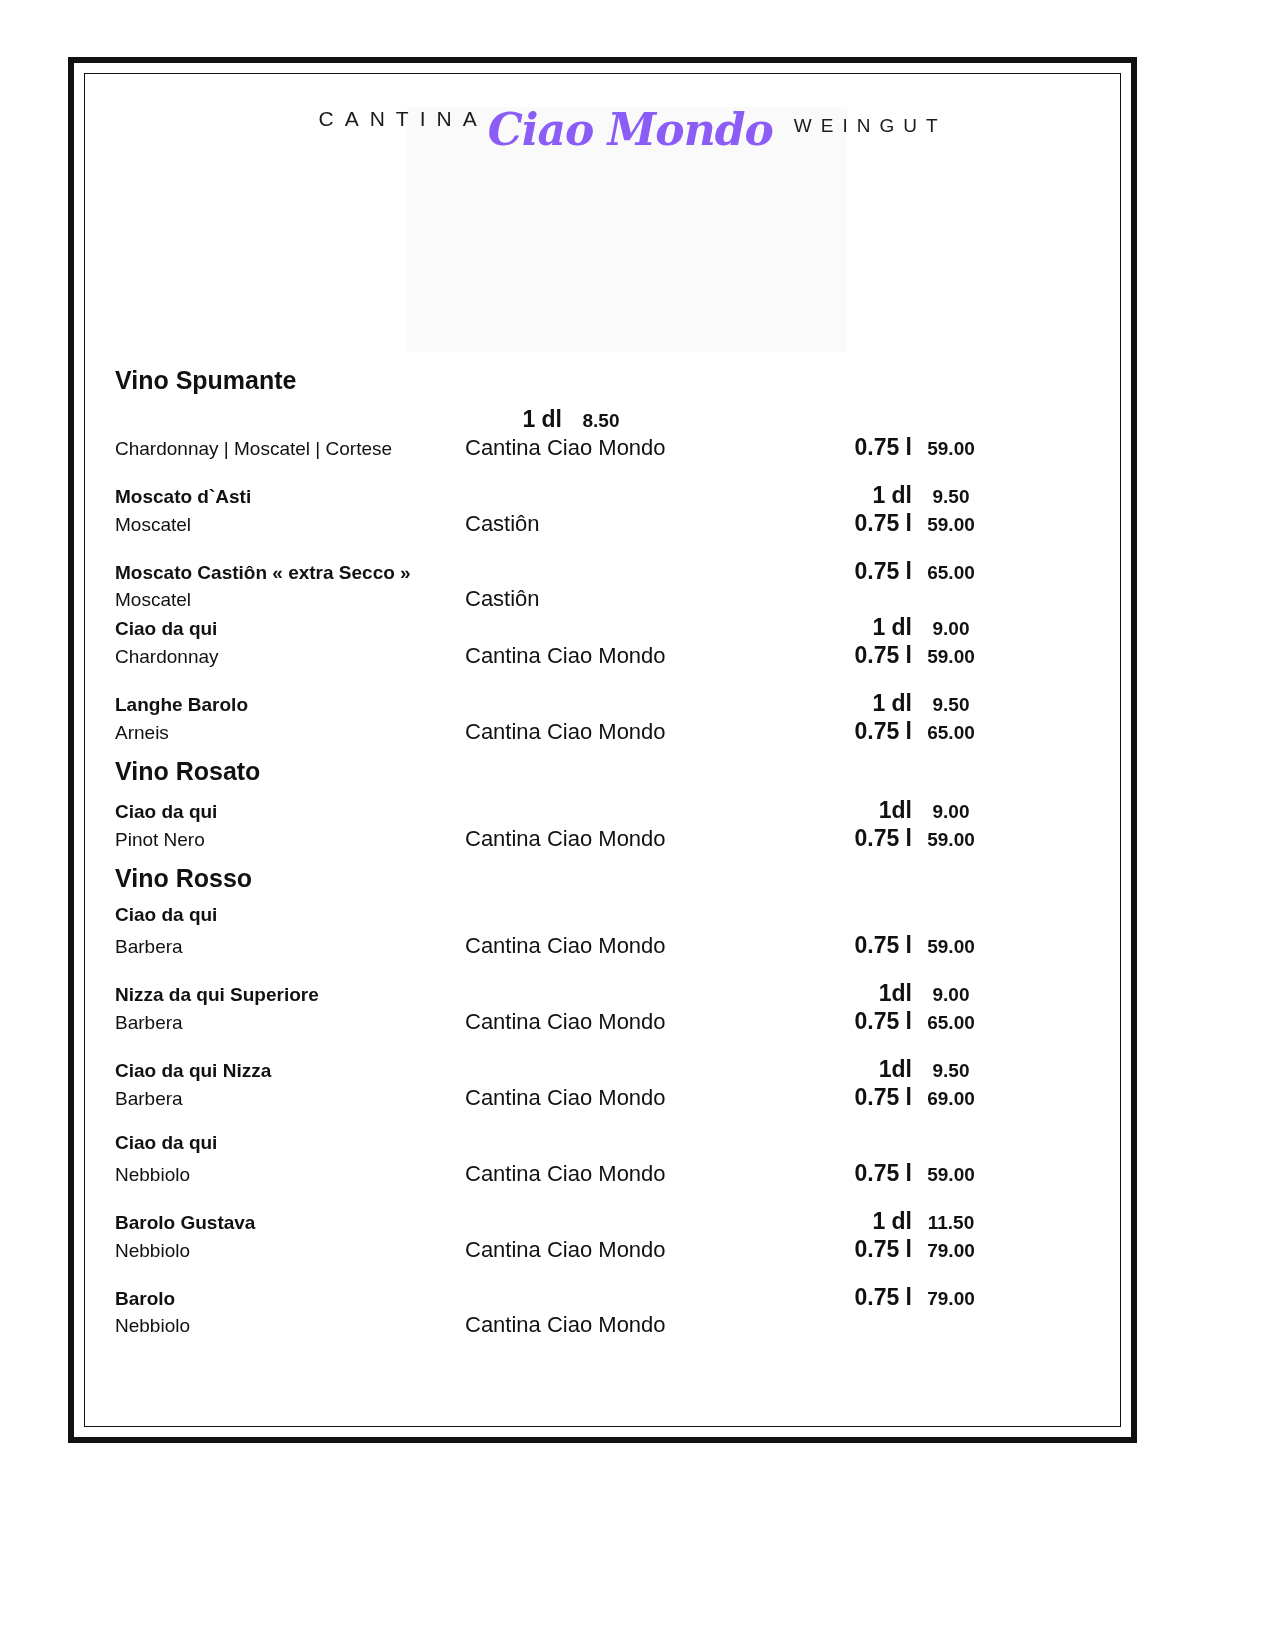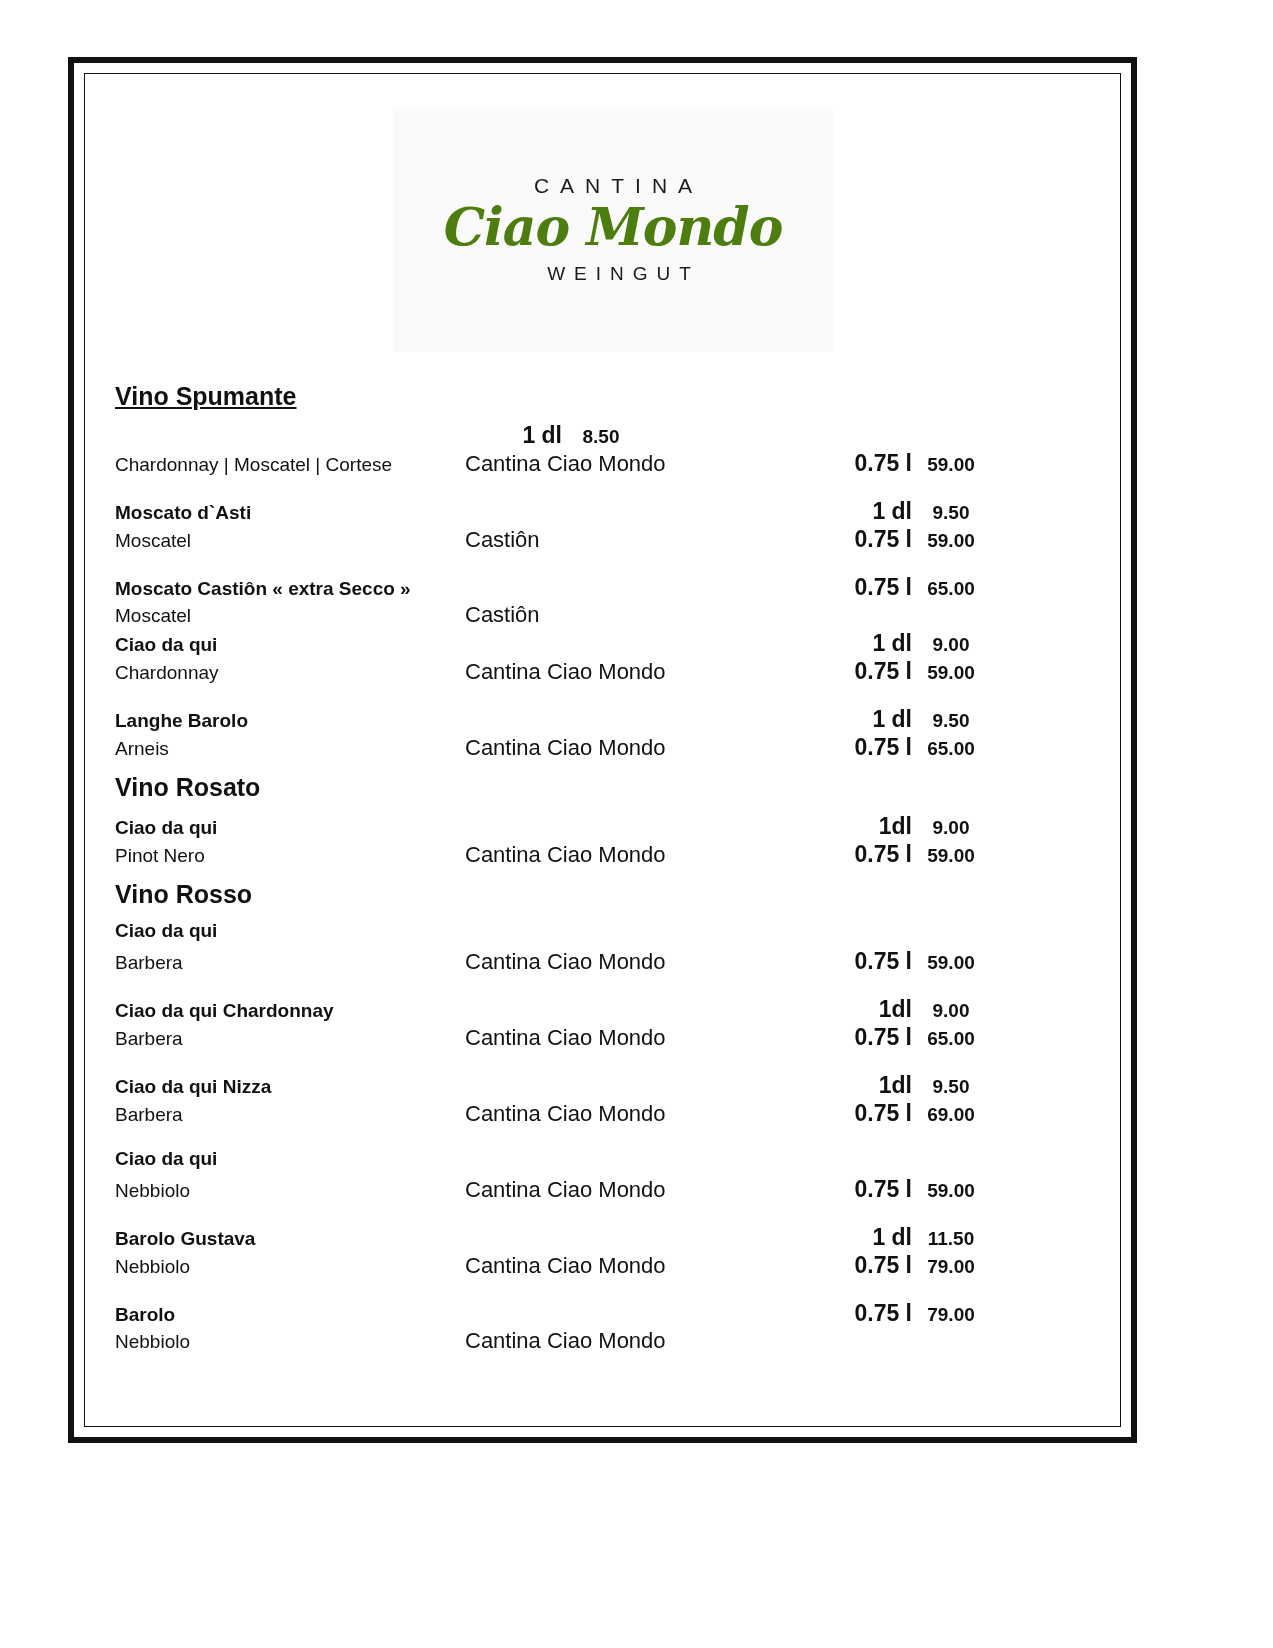--- a/index.html
+++ b/index.html
@@ -31,46 +31,45 @@
     top: 10px;
     right: 10px;
     bottom: 10px;
     border: 1px solid #111111;
     background: #ffffff;
     box-sizing: border-box;
     overflow: hidden;
   }
   .logo-block {
     position: absolute;
-    left: 308px;
+    left: 322px;
     top: 33px;
     width: 440px;
     height: 245px;
     background: #fafafa;
     display: flex;
-    flex-direction: column;
-    align-items: center;
+    flex-direction: row;
     justify-content: center;
   }
   .logo-top {
     font-family: "Liberation Sans", sans-serif;
     font-size: 21px;
     letter-spacing: 11px;
     font-weight: 400;
     color: #1b1b1b;
     margin-left: 11px;
     margin-bottom: 2px;
   }
   .logo-main {
     font-family: "DejaVu Serif", serif;
     font-style: italic;
     font-weight: bold;
-    font-size: 52px;
+    font-size: 44px;
     line-height: 1.05;
-    color: #4d7c0f;
+    color: #8b5cf6;
     letter-spacing: -1px;
     white-space: nowrap;
   }
   .logo-bottom {
     font-family: "Liberation Sans", sans-serif;
     font-size: 19px;
     letter-spacing: 9px;
     color: #1b1b1b;
     margin-left: 21px;
     margin-top: 8px;
@@ -80,21 +79,21 @@
     left: 30px;
     top: 292px;
     right: 24px;
   }
   .section-title {
     font-size: 25px;
     font-weight: bold;
     color: #111111;
     margin: 14px 0 8px 0;
   }
-  .section-title.first { margin-top: 16px; text-decoration: underline; }
+  .section-title.first { margin-top: 0; }
 
   .items { }
 
   .item {
     position: relative;
     margin-bottom: 20px;
   }
   .item:last-child { margin-bottom: 0; }
 
   .row {
@@ -244,21 +243,21 @@
             </div>
             <div class="row">
               <div class="c-name">Barbera</div>
               <div class="c-producer">Cantina Ciao Mondo</div>
               <div class="c-size">0.75 l</div>
               <div class="c-price">59.00</div>
             </div>
           </div>
           <div class="item">
             <div class="row">
-              <div class="c-name bold">Ciao da qui Chardonnay</div>
+              <div class="c-name bold">Nizza da qui Superiore</div>
               <div class="c-producer"></div>
               <div class="c-size">1dl</div>
               <div class="c-price">9.00</div>
             </div>
             <div class="row">
               <div class="c-name">Barbera</div>
               <div class="c-producer">Cantina Ciao Mondo</div>
               <div class="c-size">0.75 l</div>
               <div class="c-price">65.00</div>
             </div>

